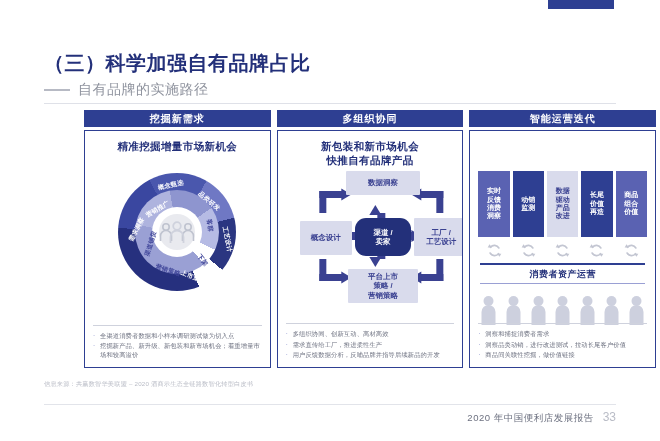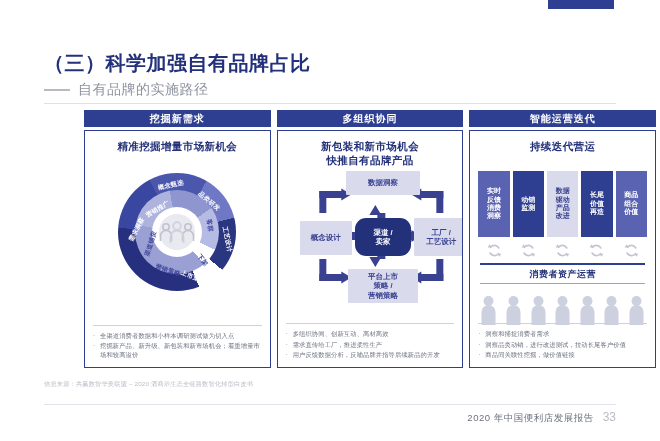--- a/index.html
+++ b/index.html
@@ -216,21 +216,20 @@
               <span class="dot">·</span>
               <span>用户反馈数据分析，反哺品牌并指导后续新品的开发</span>
             </div>
         </div>
       </div>
     </div>
 
     <div class="col">
       <div class="col-head">智能运营迭代</div>
       <div class="col-body">
-        <div class="col-sub">持续迭代营运</div>
 
         <div class="r-boxes">
           <div class="r-box rb1" style="white-space:pre-line">实时
 反馈
 消费
 洞察</div>
           <div class="r-box rb2" style="white-space:pre-line">动销
 监测</div>
           <div class="r-box rb3" style="white-space:pre-line">数据
 驱动

